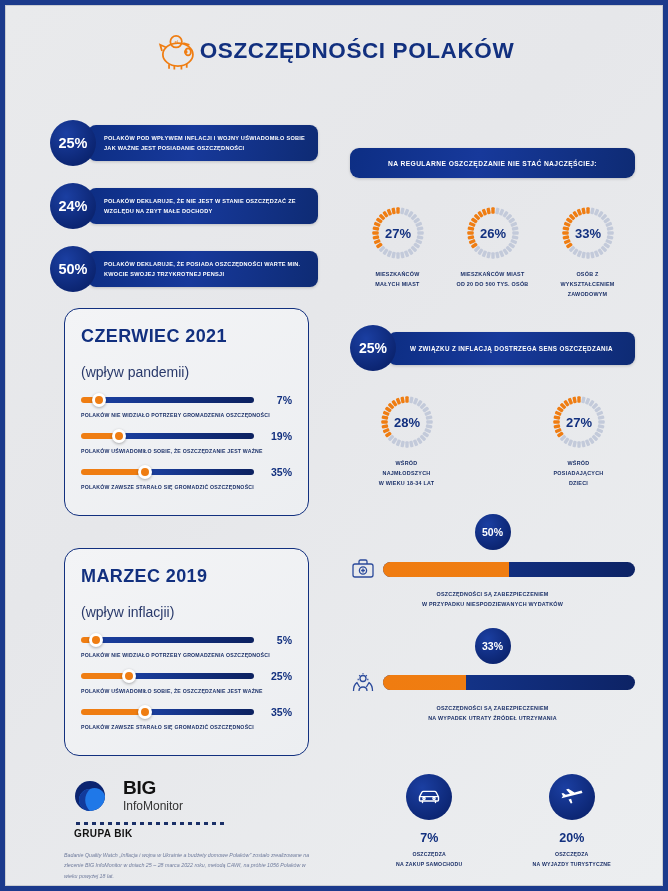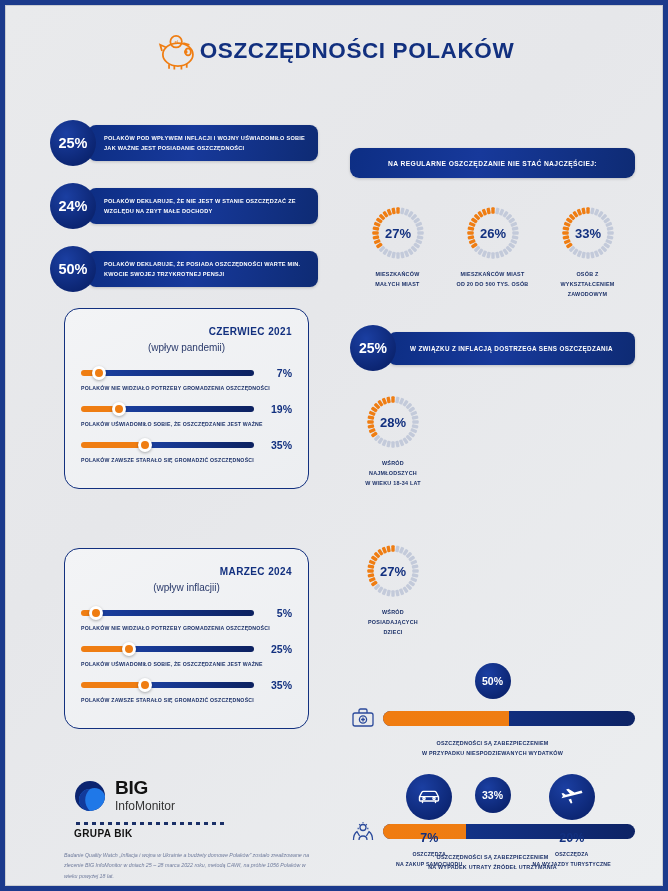--- a/index.html
+++ b/index.html
@@ -54,21 +54,21 @@
   .donut svg { display:block; margin:0 auto; }
   .donut .val { font-size:13px; font-weight:bold; fill:#12307f; }
   .donut .cap { margin-top:7px; font-size:5.4px; font-weight:bold; color:#1b3068; line-height:1.85; letter-spacing:.25px; }
 
   
   .infl { display:flex; align-items:center; margin-top:26px; }
   .infl .circle-badge { width:46px; height:46px; font-size:14px; flex:0 0 46px; z-index:2; }
   .infl .navy-pill { margin-left:-8px; height:33px; flex:1; justify-content:center; border-radius:8px; }
   .infl .navy-pill span { font-size:6.3px; font-weight:bold; letter-spacing:.35px; }
 
-  .donuts2 { display:flex; justify-content:flex-start; gap:54px; margin-top:22px;flex-direction:column; }
+  .donuts2 { display:flex; justify-content:center; gap:86px; margin-top:22px; }
 
   
   .hbars { margin-top:26px; }
   .hbar-block { margin-bottom:18px; }
   .hbar-pct { display:flex; justify-content:center; }
   .hbar-pct .circle-badge { width:36px; height:36px; font-size:10.5px; }
   .hbar-row { display:flex; align-items:center; gap:7px; margin-top:6px; }
   .hbar-icon { width:26px; height:26px; flex:0 0 26px; }
   .track { flex:1; height:15px; border-radius:8px; background:#12307f; overflow:hidden;
            background:linear-gradient(90deg,#163a97,#0d2365); display:flex; }
@@ -76,38 +76,38 @@
   .hbar-cap { margin-top:7px; text-align:center; font-size:5.4px; font-weight:bold;
               color:#1b3068; line-height:1.9; letter-spacing:.25px; }
 
   
   .card {
     position:absolute; left:58px; width:245px;
     border:1.6px solid #12307f; border-radius:15px;
     background:linear-gradient(150deg,#f3f4f6,#eceef1);
     padding:17px 16px 14px;
   }
-  .card-title { text-align:right; font-size:10px; font-weight:bold; color:#12307f; letter-spacing:.4px; }
-  .card-sub { text-align:center; font-size:10px; color:#2a3a6b; margin-top:5px; margin-bottom:13px; }
+  .card-title { text-align:left; font-size:18px; font-weight:bold; color:#12307f; letter-spacing:.4px; }
+  .card-sub { text-align:left; font-size:14px; color:#2a3a6b; margin-top:17px; margin-bottom:13px; }
   .slider-block { margin-bottom:11px; }
   .slider-row { display:flex; align-items:center; gap:8px; }
   .slider { position:relative; flex:1; height:14px; }
   .s-orange { position:absolute; top:4px; left:0; height:6px; border-radius:3px; background:#ef7d12; }
   .s-navy { position:absolute; top:4px; height:6px; border-radius:3px; right:0;
             background:linear-gradient(90deg,#1a3fa0,#0c2160); }
   .knob { position:absolute; top:0; width:14px; height:14px; border-radius:50%;
           background:#fff; box-shadow:0 1px 3px rgba(0,0,0,.3); display:flex;
           align-items:center; justify-content:center; }
   .knob i { width:8px; height:8px; border-radius:50%; background:#ef7d12; display:block; }
   .s-pct { width:30px; text-align:right; font-size:10.5px; font-weight:bold; color:#12307f; }
   .s-cap { margin-top:5px; font-size:5.2px; font-weight:bold; color:#1b3068; letter-spacing:.22px; }
 
   
   .footer-left { position:absolute; left:58px; top:772px; width:250px; }
-  .logo-row { display:flex; align-items:center; gap:9px; padding-left:10px; }
+  .logo-row { display:flex; align-items:center; gap:17px; padding-left:10px; }
   .logo-mark { width:32px; height:32px; flex:0 0 32px; }
   .logo-big { font-size:19px; font-weight:bold; color:#111; line-height:1; letter-spacing:-.2px; }
   .logo-sub { font-size:12px; color:#333; margin-top:2px; }
   .dots { margin:9px 0 3px 10px; width:150px; height:3px;
           background-image:radial-gradient(circle,#1b3068 45%,transparent 46%);
           background-size:8px 3px; }
   .grupa { margin-left:10px; font-size:10px; font-weight:bold; color:#111; letter-spacing:.4px; }
   .note { margin-top:11px; font-size:5.3px; font-style:italic; color:#6f7b9c; line-height:1.95; }
 
   .footer-right { position:absolute; left:352px; top:768px; width:285px; display:flex; justify-content:space-around; }
@@ -455,21 +455,21 @@
               <i></i>
             </div>
           </div>
         <div class="s-pct">35%</div>
       </div>
       <div class="s-cap">POLAKÓW ZAWSZE STARAŁO SIĘ GROMADZIĆ OSZCZĘDNOŚCI</div>
     </div>
   </div>
 
   <div class="card" style="top:542px;">
-    <div class="card-title">MARZEC 2024</div>
+    <div class="card-title">MARZEC 2019</div>
     <div class="card-sub">(wpływ inflacjii)</div>
 
     <div class="slider-block">
       <div class="slider-row">
         <div class="slider sl">
             <div class="s-orange" style="width: 8.75%;"></div>
             <div class="s-navy" style="width: 91.25%;"></div>
             <div class="knob" style="left: calc(8.75% - 7px);">
               <i></i>
             </div>

